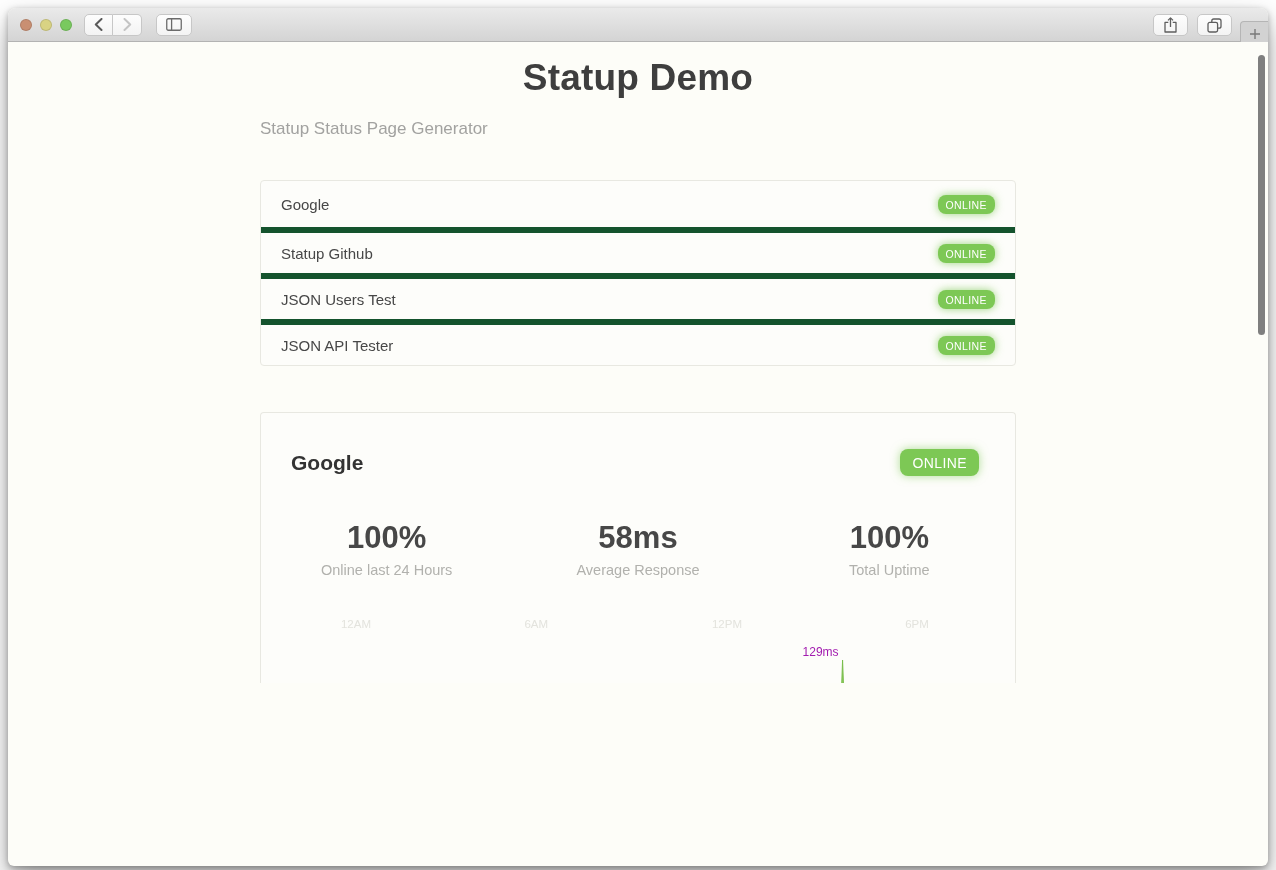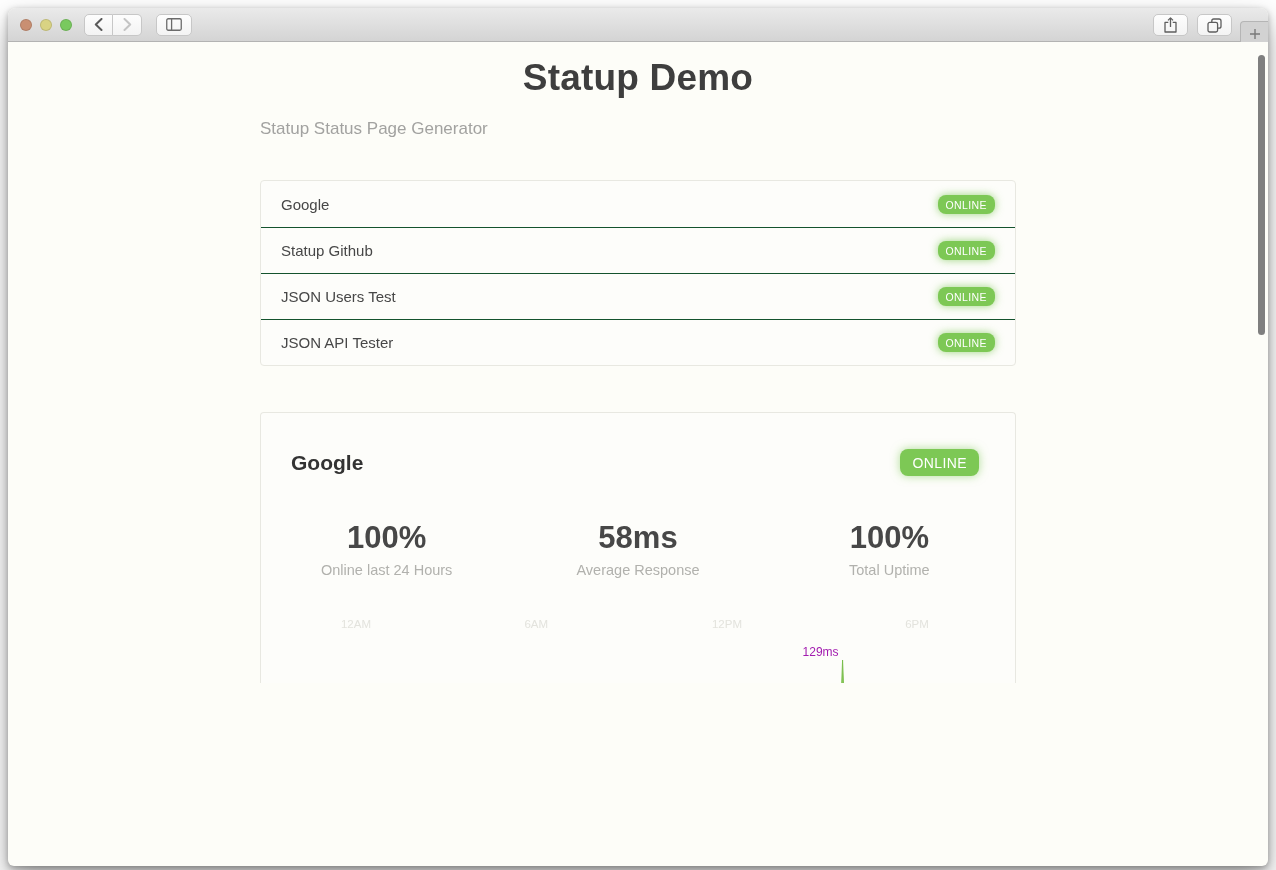--- a/index.html
+++ b/index.html
@@ -64,21 +64,21 @@
   .page { width:756px; margin:0 auto; }
   h1.page-title { margin-top:15px; text-align:center; font-size:37px; font-weight:bold; color:#3e3e3e; letter-spacing:.2px; }
   .page-subtitle { margin-top:20px; text-align:left; font-size:17px; color:#a2a2a0; }
 
   .card {
     background:#fdfdfa; border:1px solid #e8e8e1; border-radius:4px;
   }
   .services-card { margin-top:41px; }
   .service-row {
     height:46px; display:flex; align-items:center; justify-content:space-between;
-    padding:0 20px; border-top:1px solid #14532d; cursor:pointer;
+    padding:0 20px; border-top:6px solid #14532d; cursor:pointer;
   }
   .service-row:first-child { border-top:none; }
   .service-name { font-size:15px; color:#474747; }
 
   .badge {
     background:#7dc855; color:#fff; font-weight:normal; border-radius:8px;
     letter-spacing:.4px;
     box-shadow:0 0 9px rgba(125,200,85,.75);
   }
   .badge.sm { font-size:10.5px; padding:4px 8px 3px; }

